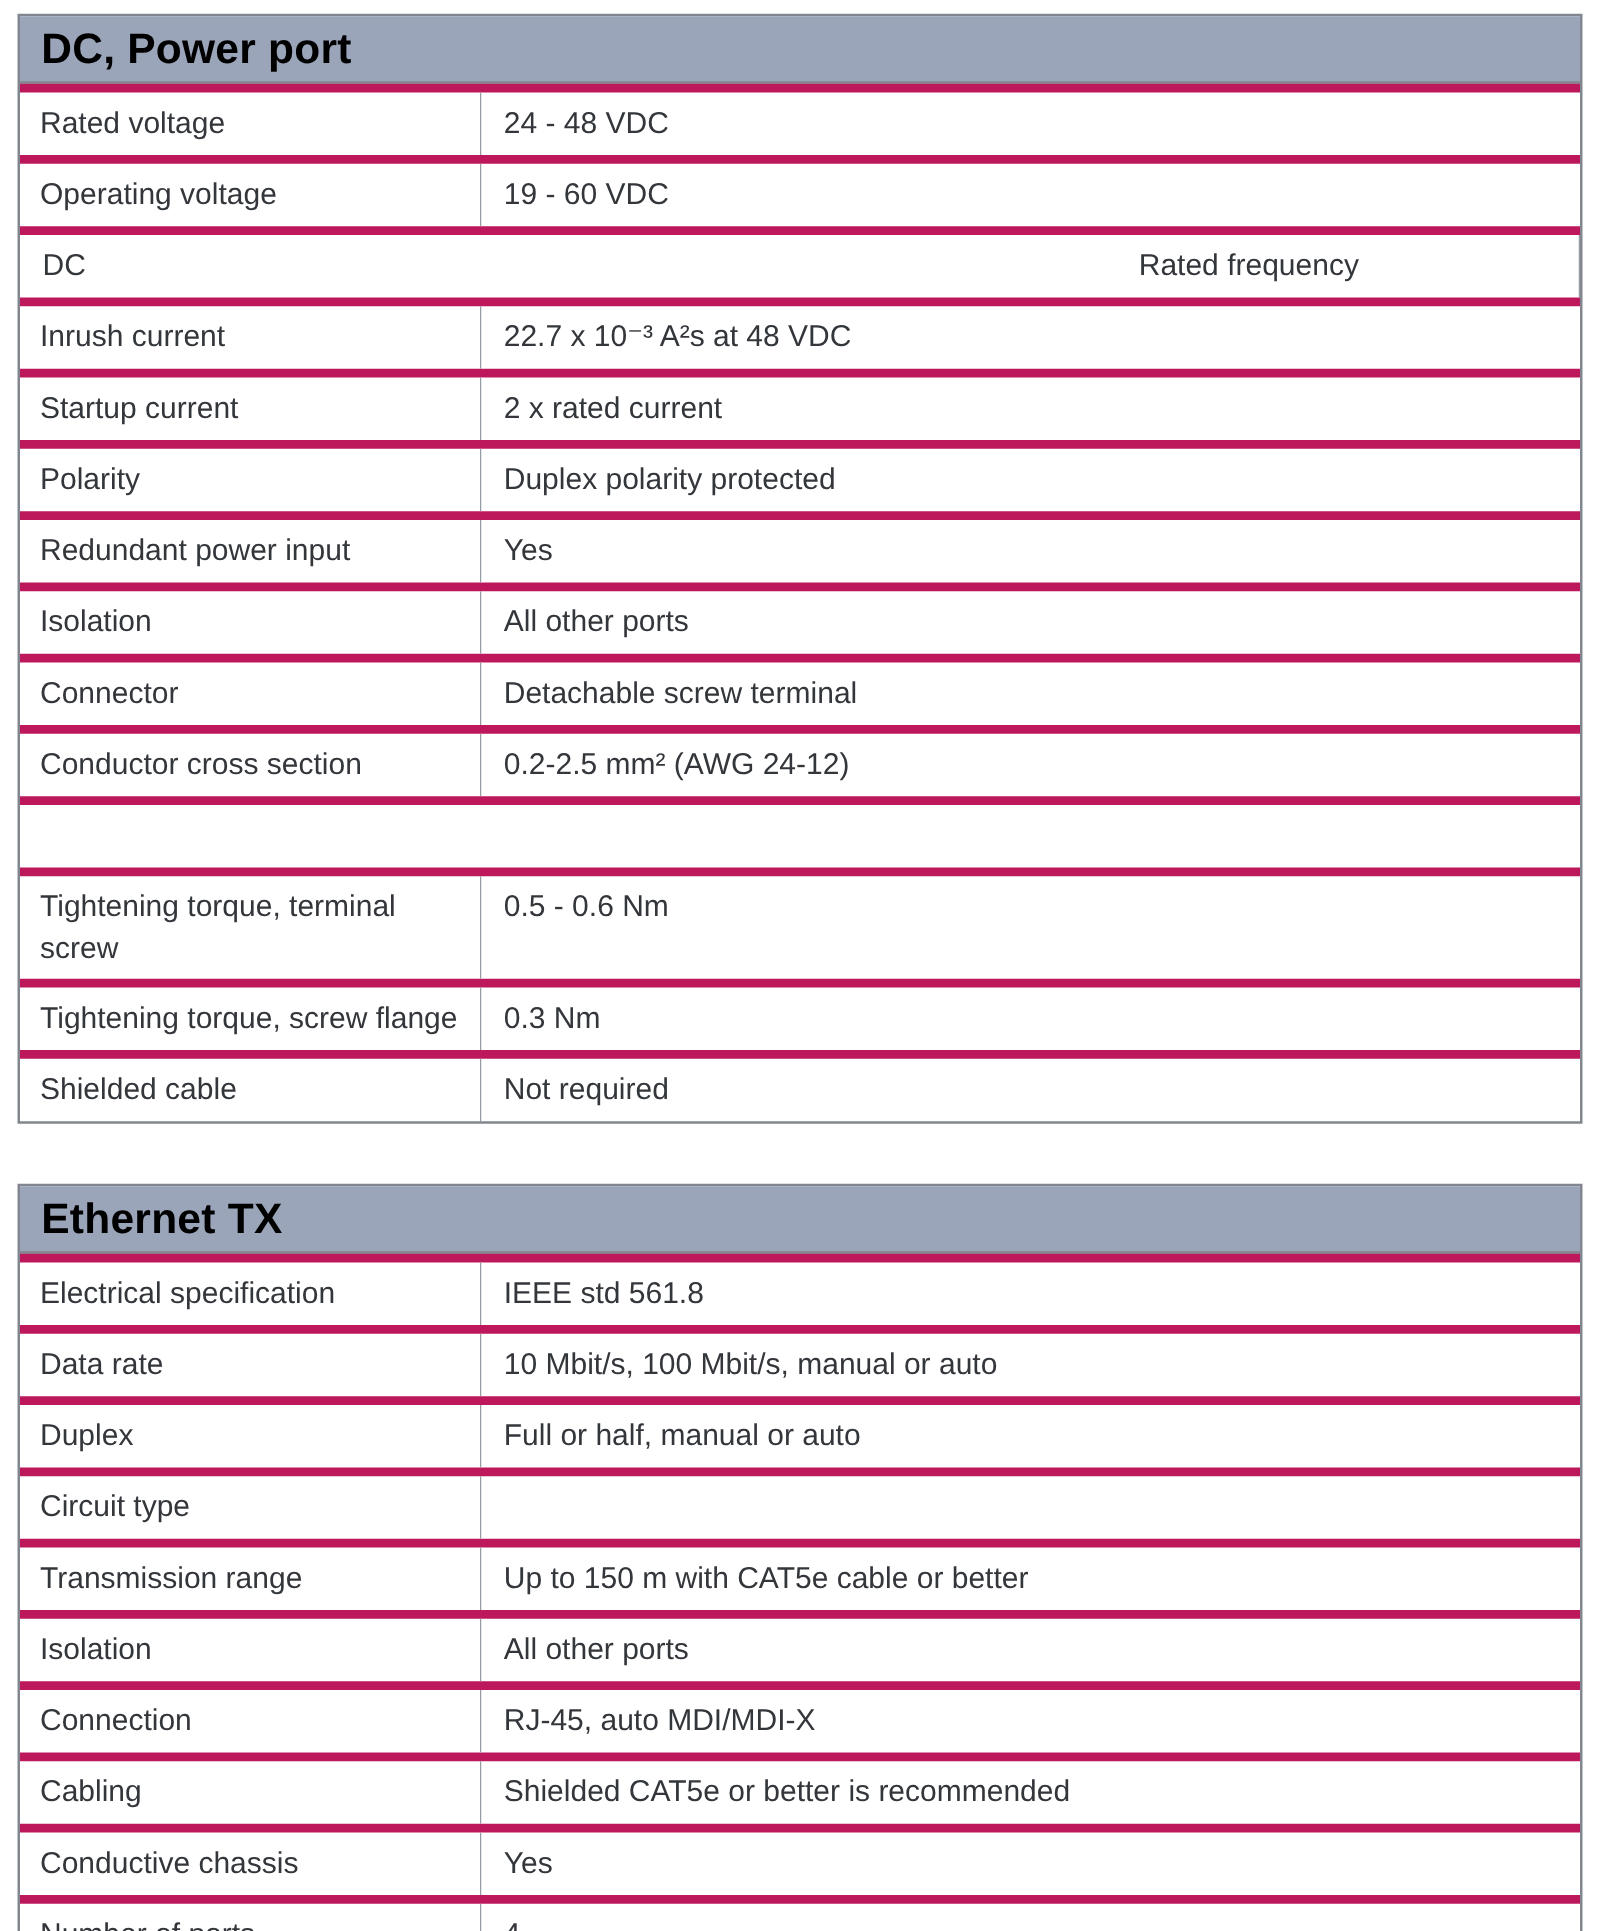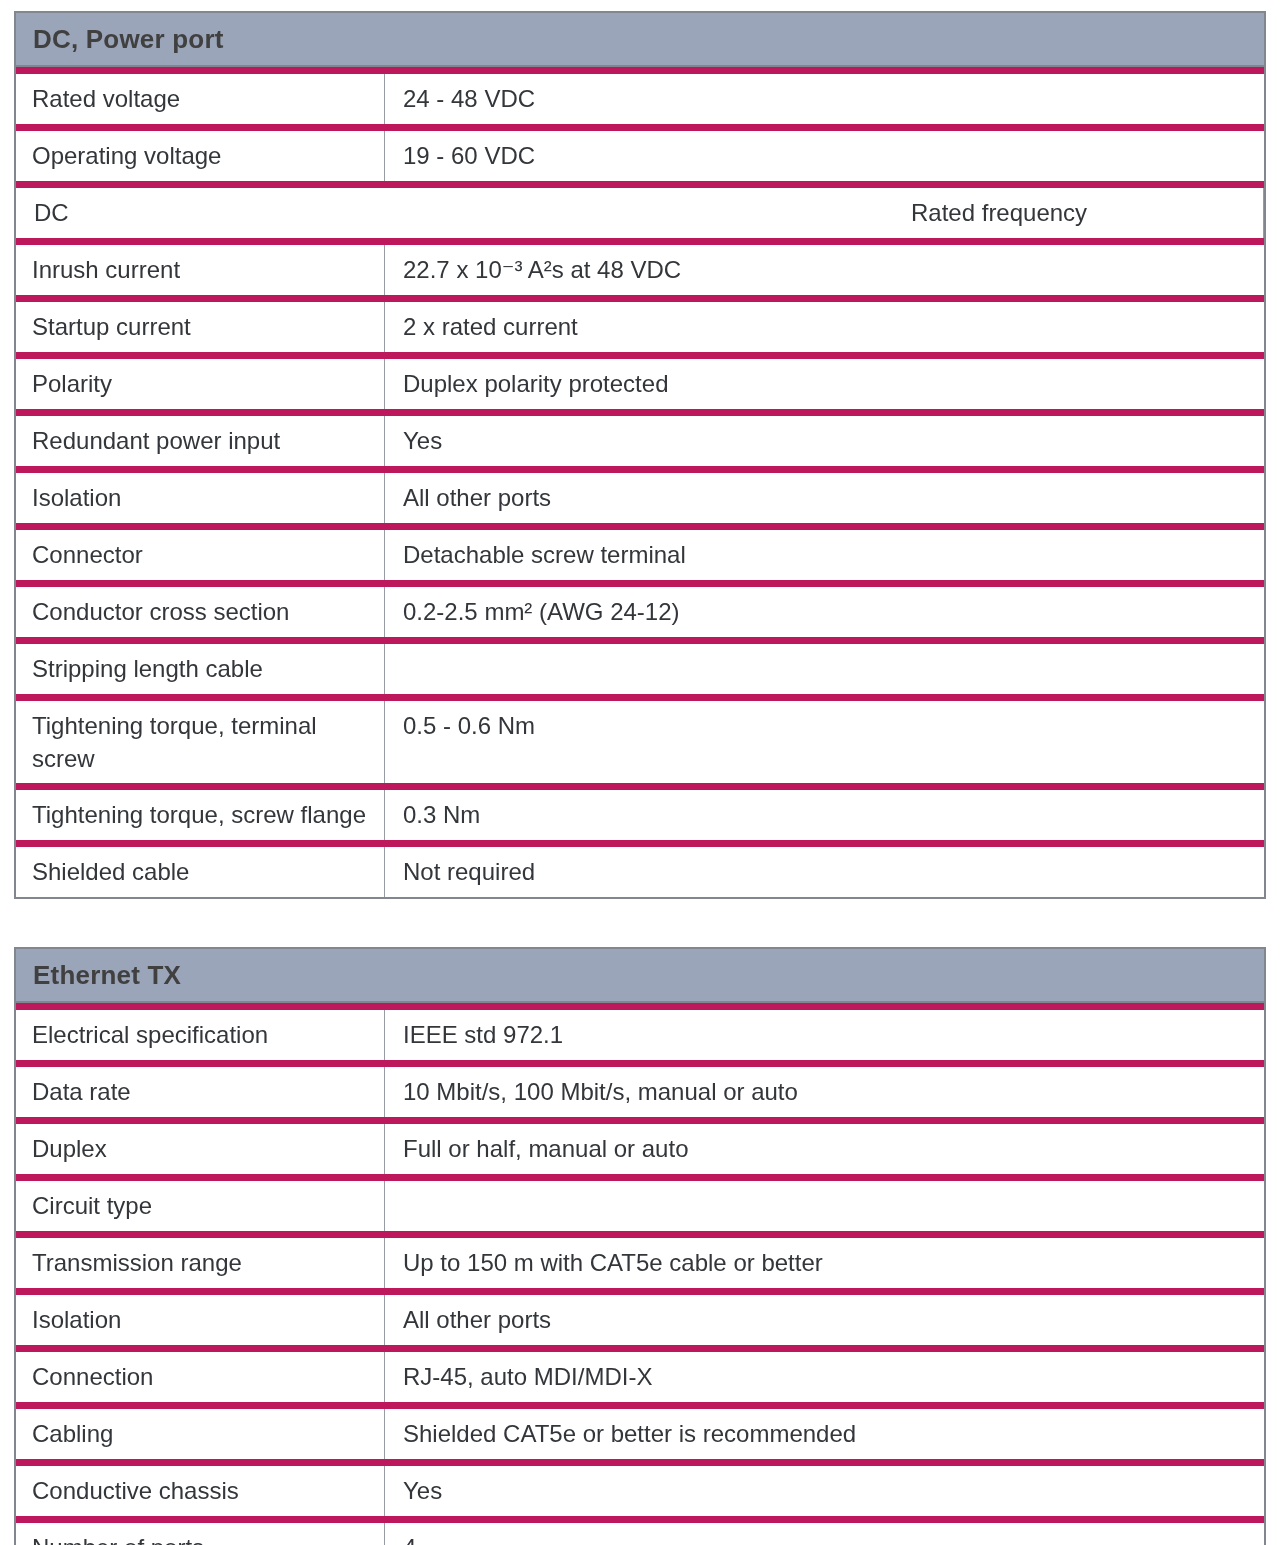--- a/index.html
+++ b/index.html
@@ -24,22 +24,22 @@
   .spec-header {
     background: #9ba5b9;
     height: 52px;
     display: flex;
     align-items: center;
     padding-left: 17px;
     border-bottom: 2px solid #82878f;
   }
   .spec-header .title {
     font-weight: bold;
-    font-size: 26px;
-    color: #404040;
+    font-size: 34px;
+    color: #000000;
     letter-spacing: 0.2px;
   }
   .row {
     display: flex;
     min-height: 50px;
     border-top: 7px solid #be185d;
     align-items: stretch;
   }
   .row:first-of-type { border-top: none; }
   .cell {
@@ -102,21 +102,20 @@
     </div>
     <div class="row">
       <div class="cell label">Connector</div>
       <div class="cell value">Detachable screw terminal</div>
     </div>
     <div class="row">
       <div class="cell label">Conductor cross section</div>
       <div class="cell value">0.2-2.5 mm² (AWG 24-12)</div>
     </div>
     <div class="row">
-      <div class="cell label">Stripping length cable</div>
     </div>
     <div class="row">
       <div class="cell label">Tightening torque, terminal screw</div>
       <div class="cell value">0.5 - 0.6 Nm</div>
     </div>
     <div class="row">
       <div class="cell label">Tightening torque, screw flange</div>
       <div class="cell value">0.3 Nm</div>
     </div>
     <div class="row">
@@ -124,21 +123,21 @@
       <div class="cell value">Not required</div>
     </div>
   </section>
 
   <section class="spec-table">
     <div class="spec-header">
       <span class="title">Ethernet TX</span>
     </div>
     <div class="row">
       <div class="cell label">Electrical specification</div>
-      <div class="cell value">IEEE std 972.1</div>
+      <div class="cell value">IEEE std 561.8</div>
     </div>
     <div class="row">
       <div class="cell label">Data rate</div>
       <div class="cell value">10 Mbit/s, 100 Mbit/s, manual or auto</div>
     </div>
     <div class="row">
       <div class="cell label">Duplex</div>
       <div class="cell value">Full or half, manual or auto</div>
     </div>
     <div class="row">

